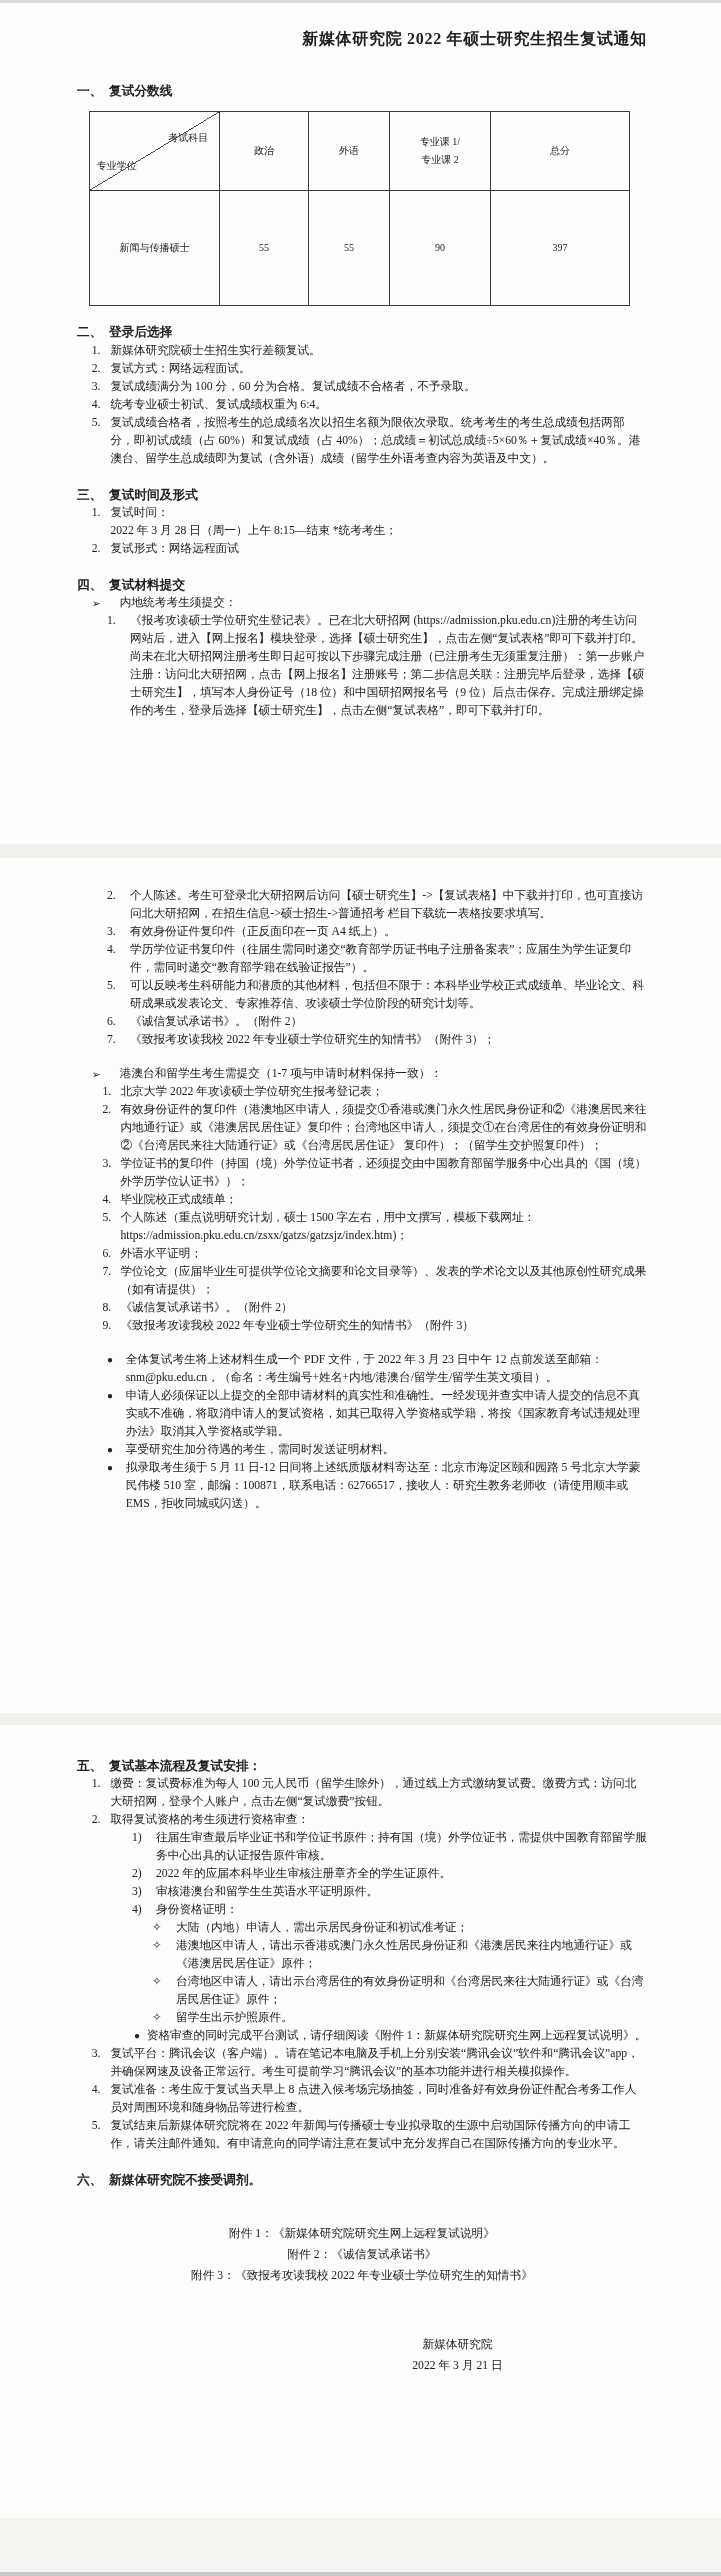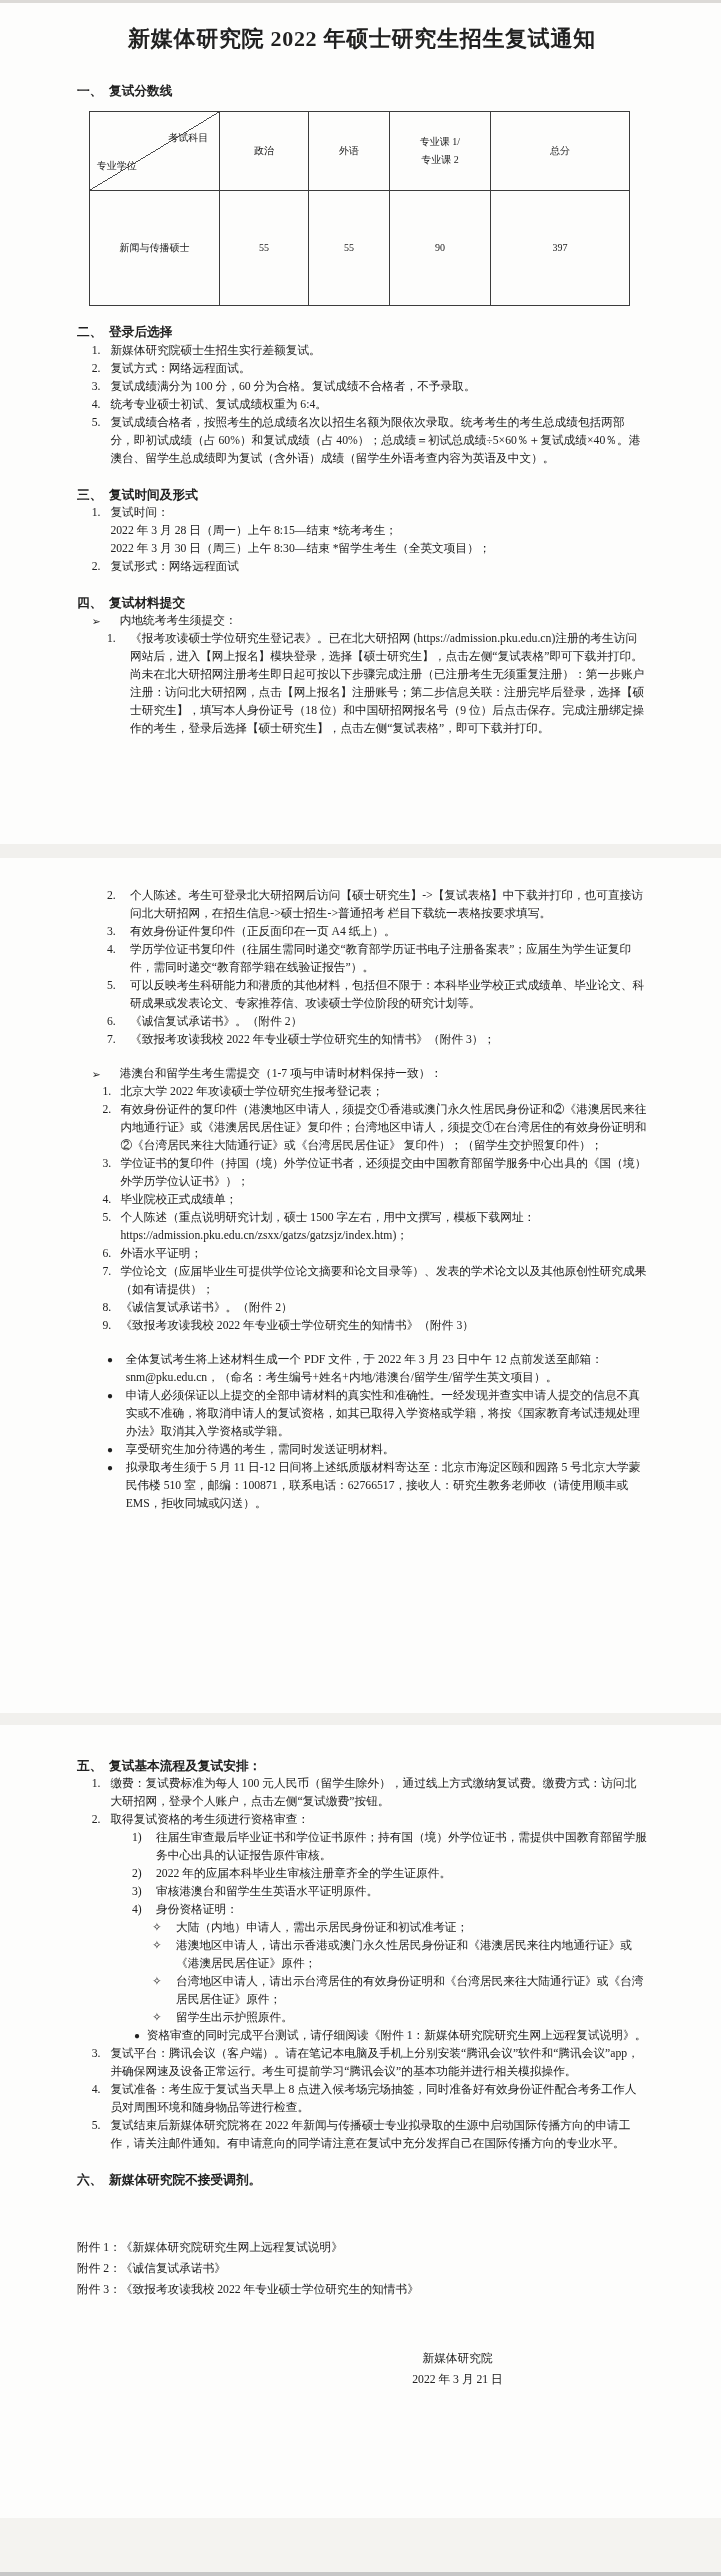--- a/index.html
+++ b/index.html
@@ -14,21 +14,21 @@
   .strip-top{height:2.7px;background:#dcdad7;}
   .page{background:#fdfdfc;width:722px;box-sizing:border-box;padding-left:77px;padding-right:75px;overflow:hidden;}
   #page1{height:841px;padding-top:16px;}
   #page2{height:855px;padding-top:29px;}
   #page3{height:793px;padding-top:25.4px;}
   .page-gap1{height:14px;background:#f1f0ed;}
   .page-gap2{height:12px;background:#f1f0ed;}
   .bottom-area{height:54px;background:#f4f3f0;}
   .strip-bottom{height:4.7px;background:#c7c7c7;}
 
-  .doc-title{font-size:22px;font-weight:bold;text-align:center;margin:8px 0 0 0;line-height:24px;letter-spacing:0.7px;}
+  .doc-title{font-size:16px;font-weight:bold;text-align:right;margin:8px 0 0 0;line-height:24px;letter-spacing:0.7px;}
 
   .sec{display:flex;font-weight:bold;font-size:12.7px;line-height:18.7px;margin-top:17.4px;}
   .sec .no{flex:0 0 32px;}
   .sec .hd{flex:1;}
 
   
   .score-table{border-collapse:collapse;margin:10.7px 0 0 12px;table-layout:fixed;}
   .score-table td{border:0.7px solid #3c3c3c;text-align:center;vertical-align:middle;font-size:10px;padding:0;}
   .score-table .hrow td{height:78px;}
   .score-table .drow td{height:114px;}
@@ -55,21 +55,21 @@
   .list-dots{margin-left:30px;}        
   .list-dots .m{flex:0 0 18.7px;font-size:10px;}
   .list-sub{margin-left:55px;}         
   .list-sub .m{flex:0 0 24px;}
   .list-diamond{margin-left:75px;}    
   .list-diamond .m{flex:0 0 24px;}
   .note-line{margin-left:57px;}
   .note-line .m{flex:0 0 12.7px;font-size:10px;}
   .spacer-m{height:16px;}
 
-  .attachments{margin-top:47px;}
+  .attachments{margin-top:33px;text-align:center;}
   .attach-line{line-height:21px;}
 
   .sign{margin-top:48px;margin-left:auto;margin-right:106px;width:167px;text-align:center;line-height:21px;}
 </style>
 </head>
 <body>
 
 <div class="strip-top"></div>
 
 <div class="page" id="page1">
@@ -147,24 +147,20 @@
         <span class="m">1.</span>
         <span class="t">复试时间：</span>
       </div>
 
       <div class="li">
         <span class="m"></span>
         <span class="t">2022 年 3 月 28 日（周一）上午 8:15—结束 *统考考生；</span>
       </div>
 
 
-      <div class="li">
-        <span class="m"></span>
-        <span class="t">2022 年 3 月 30 日（周三）上午 8:30—结束 *留学生考生（全英文项目）；</span>
-      </div>
 
       <div class="li">
         <span class="m">2.</span>
         <span class="t">复试形式：网络远程面试</span>
       </div>
     </div>
 
   <div class="sec">
     <span class="no">四、</span>
     <span class="hd">复试材料提交</span>

